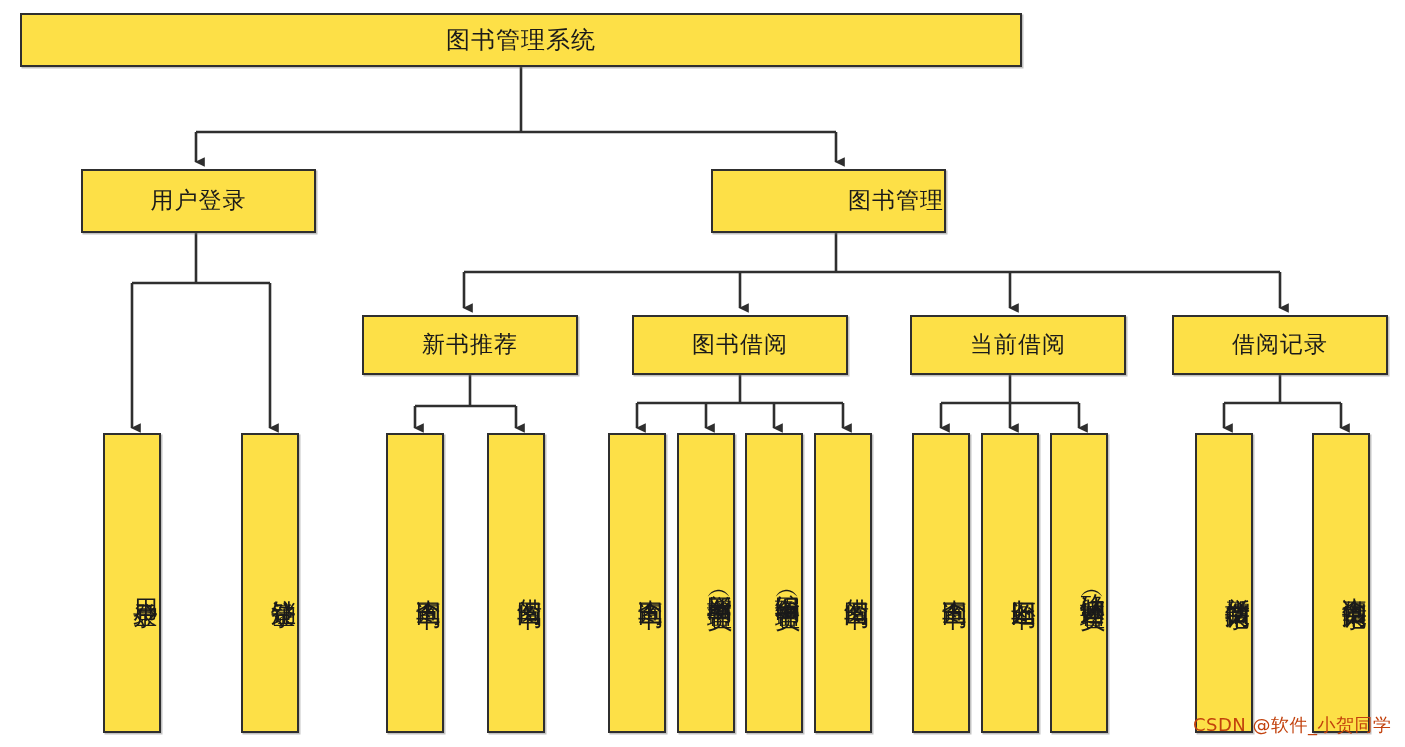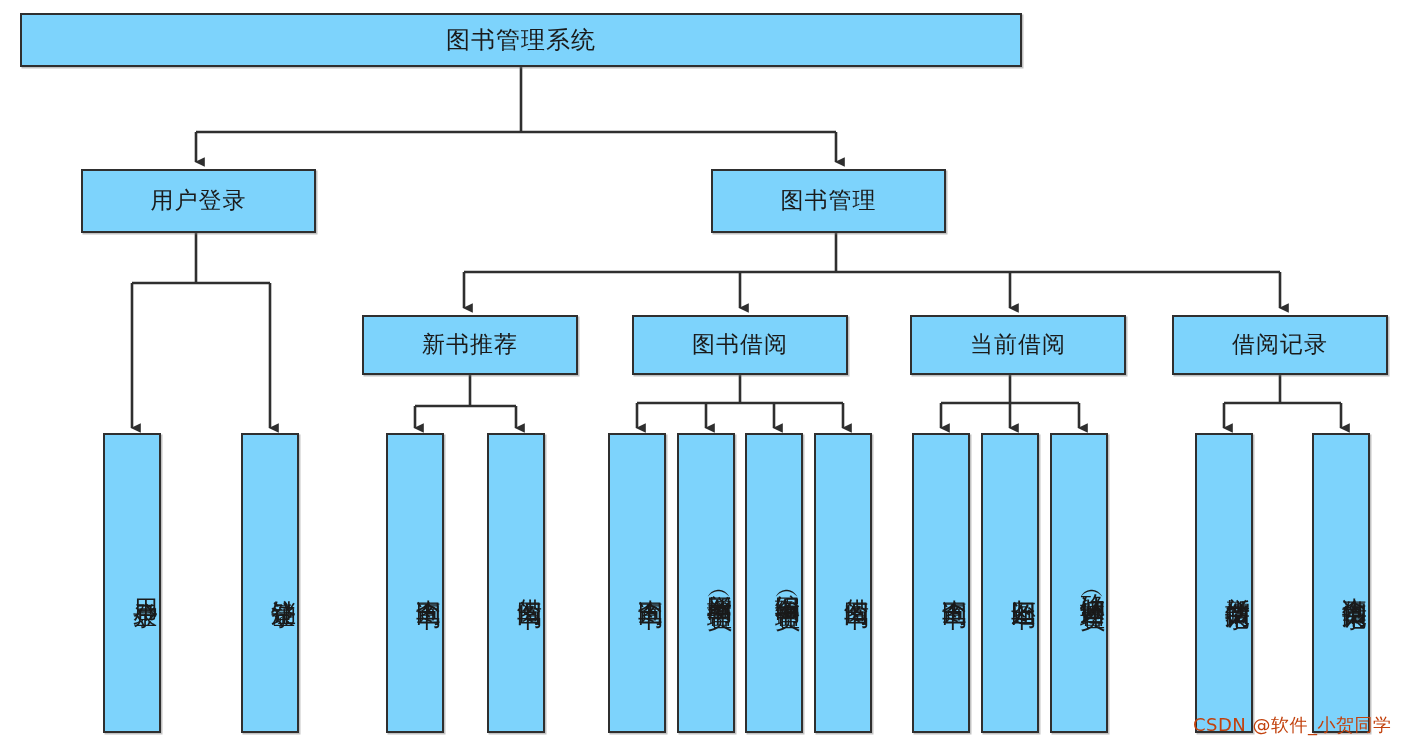--- a/index.html
+++ b/index.html
@@ -22,21 +22,21 @@
     position: absolute;
     left: 0;
     top: 0;
     width: 1405px;
     height: 747px;
     pointer-events: none;
   }
   .node {
     position: absolute;
     box-sizing: border-box;
-    background: #7dd3fc;
+    background: #fde047;
     border: 2px solid #2f2f2f;
     display: flex;
     align-items: center;
     justify-content: center;
     color: #1a1a1a;
     box-shadow: 1.5px 1.5px 0 rgba(120,120,120,0.45);
   }
   .node.horiz {
     font-size: 23px;
     letter-spacing: 1px;
@@ -126,21 +126,21 @@
   </svg>
 
   <div class="node horiz root" style="left:20px; top:13px; width:1002px; height:54px;">
     <span>图书管理系统</span>
   </div>
 
   <div class="node horiz" style="left:81px; top:169px; width:235px; height:64px;">
     <span>用户登录</span>
   </div>
 
-  <div class="node horiz" style="left:711px; top:169px; width:235px; height:64px;">
+  <div class="node horiz" style="left:711px; top:169px; width:235px; height:64px;justify-content:flex-end;">
     <span>图书管理</span>
   </div>
 
   <div class="node horiz" style="left:632px; top:315px; width:216px; height:60px;">
     <span>图书借阅</span>
   </div>
 
   <div class="node horiz" style="left:362px; top:315px; width:216px; height:60px;">
     <span>新书推荐</span>
   </div>

